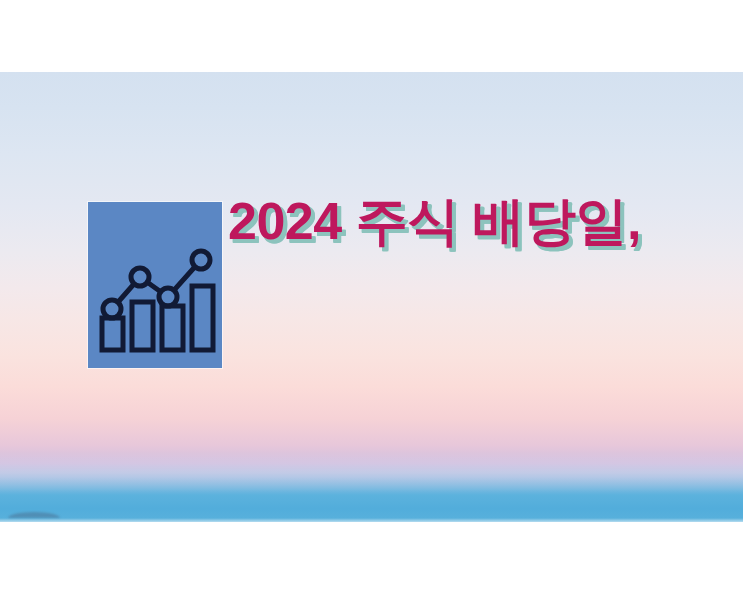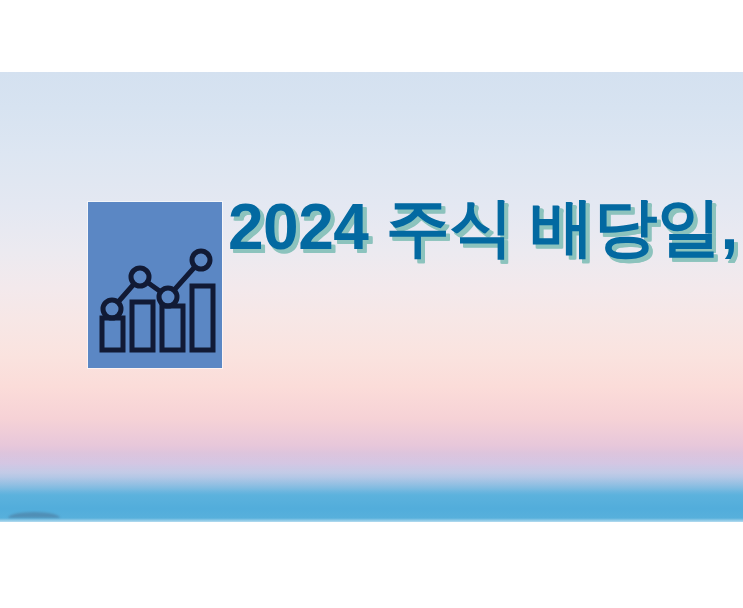--- a/index.html
+++ b/index.html
@@ -105,28 +105,28 @@
   #icon-tile svg {
     display: block;
     width: 134px;
     height: 166px;
   }
 
   
   #headline {
     position: absolute;
     left: 228px;
-    top: 128px;           
+    top: 122px;           
     width: 470px;
     font-family: "Liberation Sans", "DejaVu Sans", sans-serif;
     font-weight: bold;
-    font-size: 64px;
+    font-size: 52px;
     line-height: 54px;
     letter-spacing: -0.5px;
-    color: #0369a1;
+    color: #be185d;
     text-shadow:
        3px 3px 0 #8cc3bd,
        3px 4px 0 #8cc3bd,
        4px 3px 0 #8cc3bd,
        4px 4px 0 #8cc3bd;
     white-space: nowrap;
   }
   #headline .line {
     display: block;
   }

